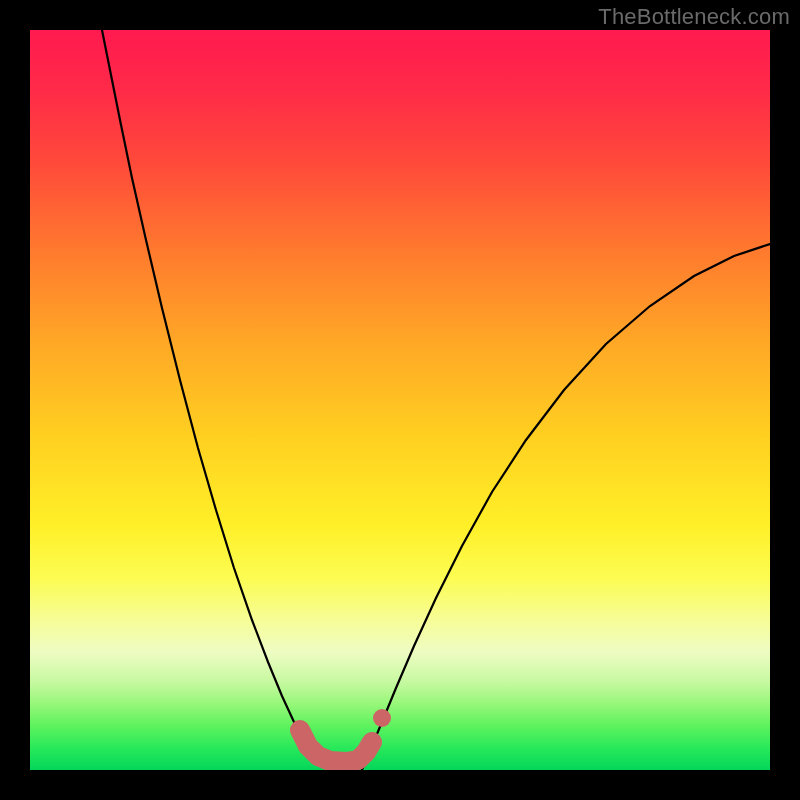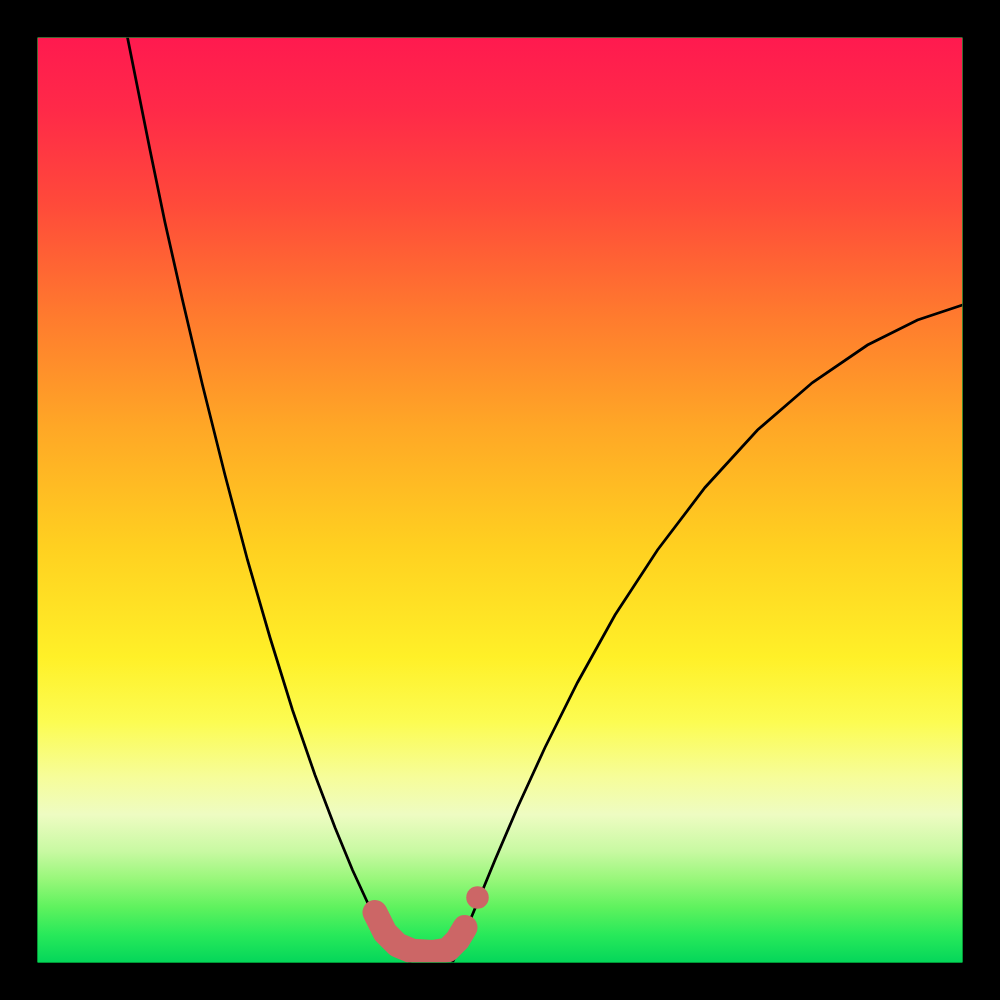--- a/index.html
+++ b/index.html
@@ -83,20 +83,21 @@
   }
   .marker-dot {
     fill: #cc6666;
   }
 </style>
 </head>
 <body>
 
 <div class="frame">
 
+  <div class="watermark">TheBottleneck.com</div>
 
   <div class="plot">
     <div class="gradient"></div>
 
     <svg class="curves" viewBox="0 0 740 740">
       <path id="left-curve" class="curve" d="M72 0 L80 40 L90 90 L102 148 L116 210 L132 278 L150 350 L168 418 L186 480 L204 538 L222 590 L238 632 L252 666 L264 692 L274 710 L282 722 L288 730 L298 740"></path>
       <path id="right-curve" class="curve" d="M332 740 L336 730 L342 716 L352 692 L366 658 L384 616 L406 568 L432 516 L462 462 L496 410 L534 360 L576 314 L620 276 L664 246 L704 226 L740 214"></path>
       <path id="marker-path" class="marker-path" d="M270 700 L278 716 L288 726 L300 731 L316 732 L328 730 L336 722 L342 712"></path>
       <circle id="marker-dot" class="marker-dot" r="9" cx="352" cy="688"></circle>
     </svg>

